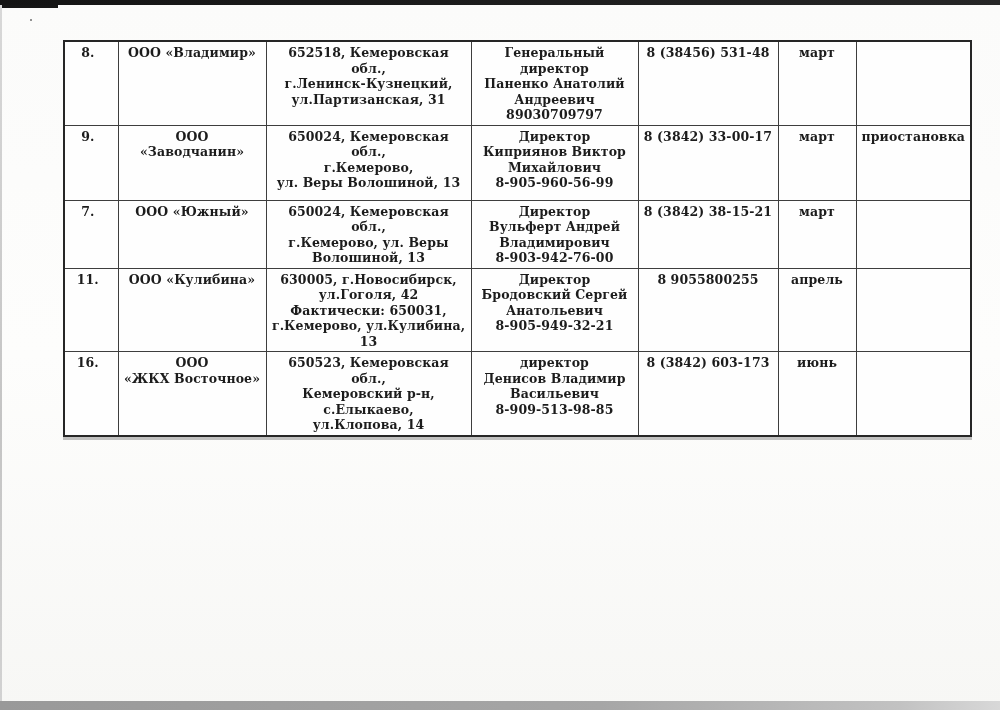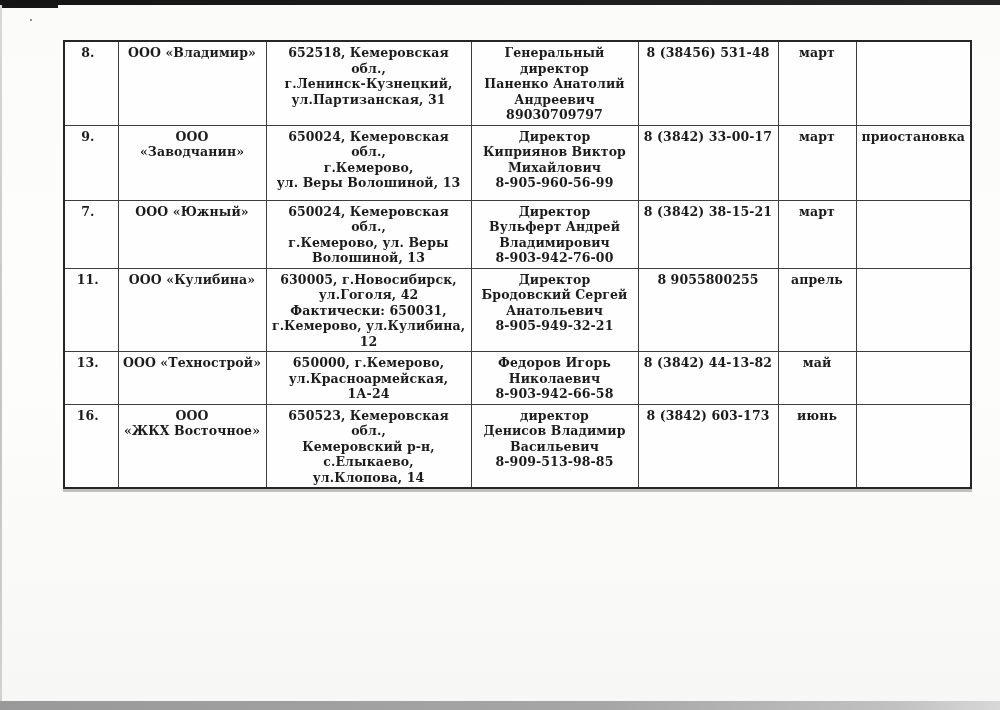--- a/index.html
+++ b/index.html
@@ -121,39 +121,27 @@
         <td class="c-phone">8 (3842) 38-15-21</td>
         <td class="c-month">март</td>
         <td class="c-note"></td>
       </tr>
       <tr style="height:62px">
         <td class="c-num">11.</td>
         <td class="c-company">ООО «Кулибина»</td>
         <td class="c-address">630005, г.Новосибирск,
 ул.Гоголя, 42
 Фактически: 650031,
-г.Кемерово, ул.Кулибина, 12</td>
+г.Кемерово, ул.Кулибина, 13</td>
         <td class="c-director">Директор
 Бродовский Сергей
 Анатольевич
 8-905-949-32-21</td>
         <td class="c-phone">8 9055800255</td>
         <td class="c-month">апрель</td>
-        <td class="c-note"></td>
-      </tr>
-      <tr style="height:46px">
-        <td class="c-num">13.</td>
-        <td class="c-company">ООО «Технострой»</td>
-        <td class="c-address">650000, г.Кемерово,
-ул.Красноармейская, 1А-24</td>
-        <td class="c-director">Федоров Игорь
-Николаевич
-8-903-942-66-58</td>
-        <td class="c-phone">8 (3842) 44-13-82</td>
-        <td class="c-month">май</td>
         <td class="c-note"></td>
       </tr>
       <tr style="height:64px">
         <td class="c-num">16.</td>
         <td class="c-company">ООО
 «ЖКХ Восточное»</td>
         <td class="c-address">650523, Кемеровская обл.,
 Кемеровский р-н, с.Елыкаево,
 ул.Клопова, 14</td>
         <td class="c-director">директор

